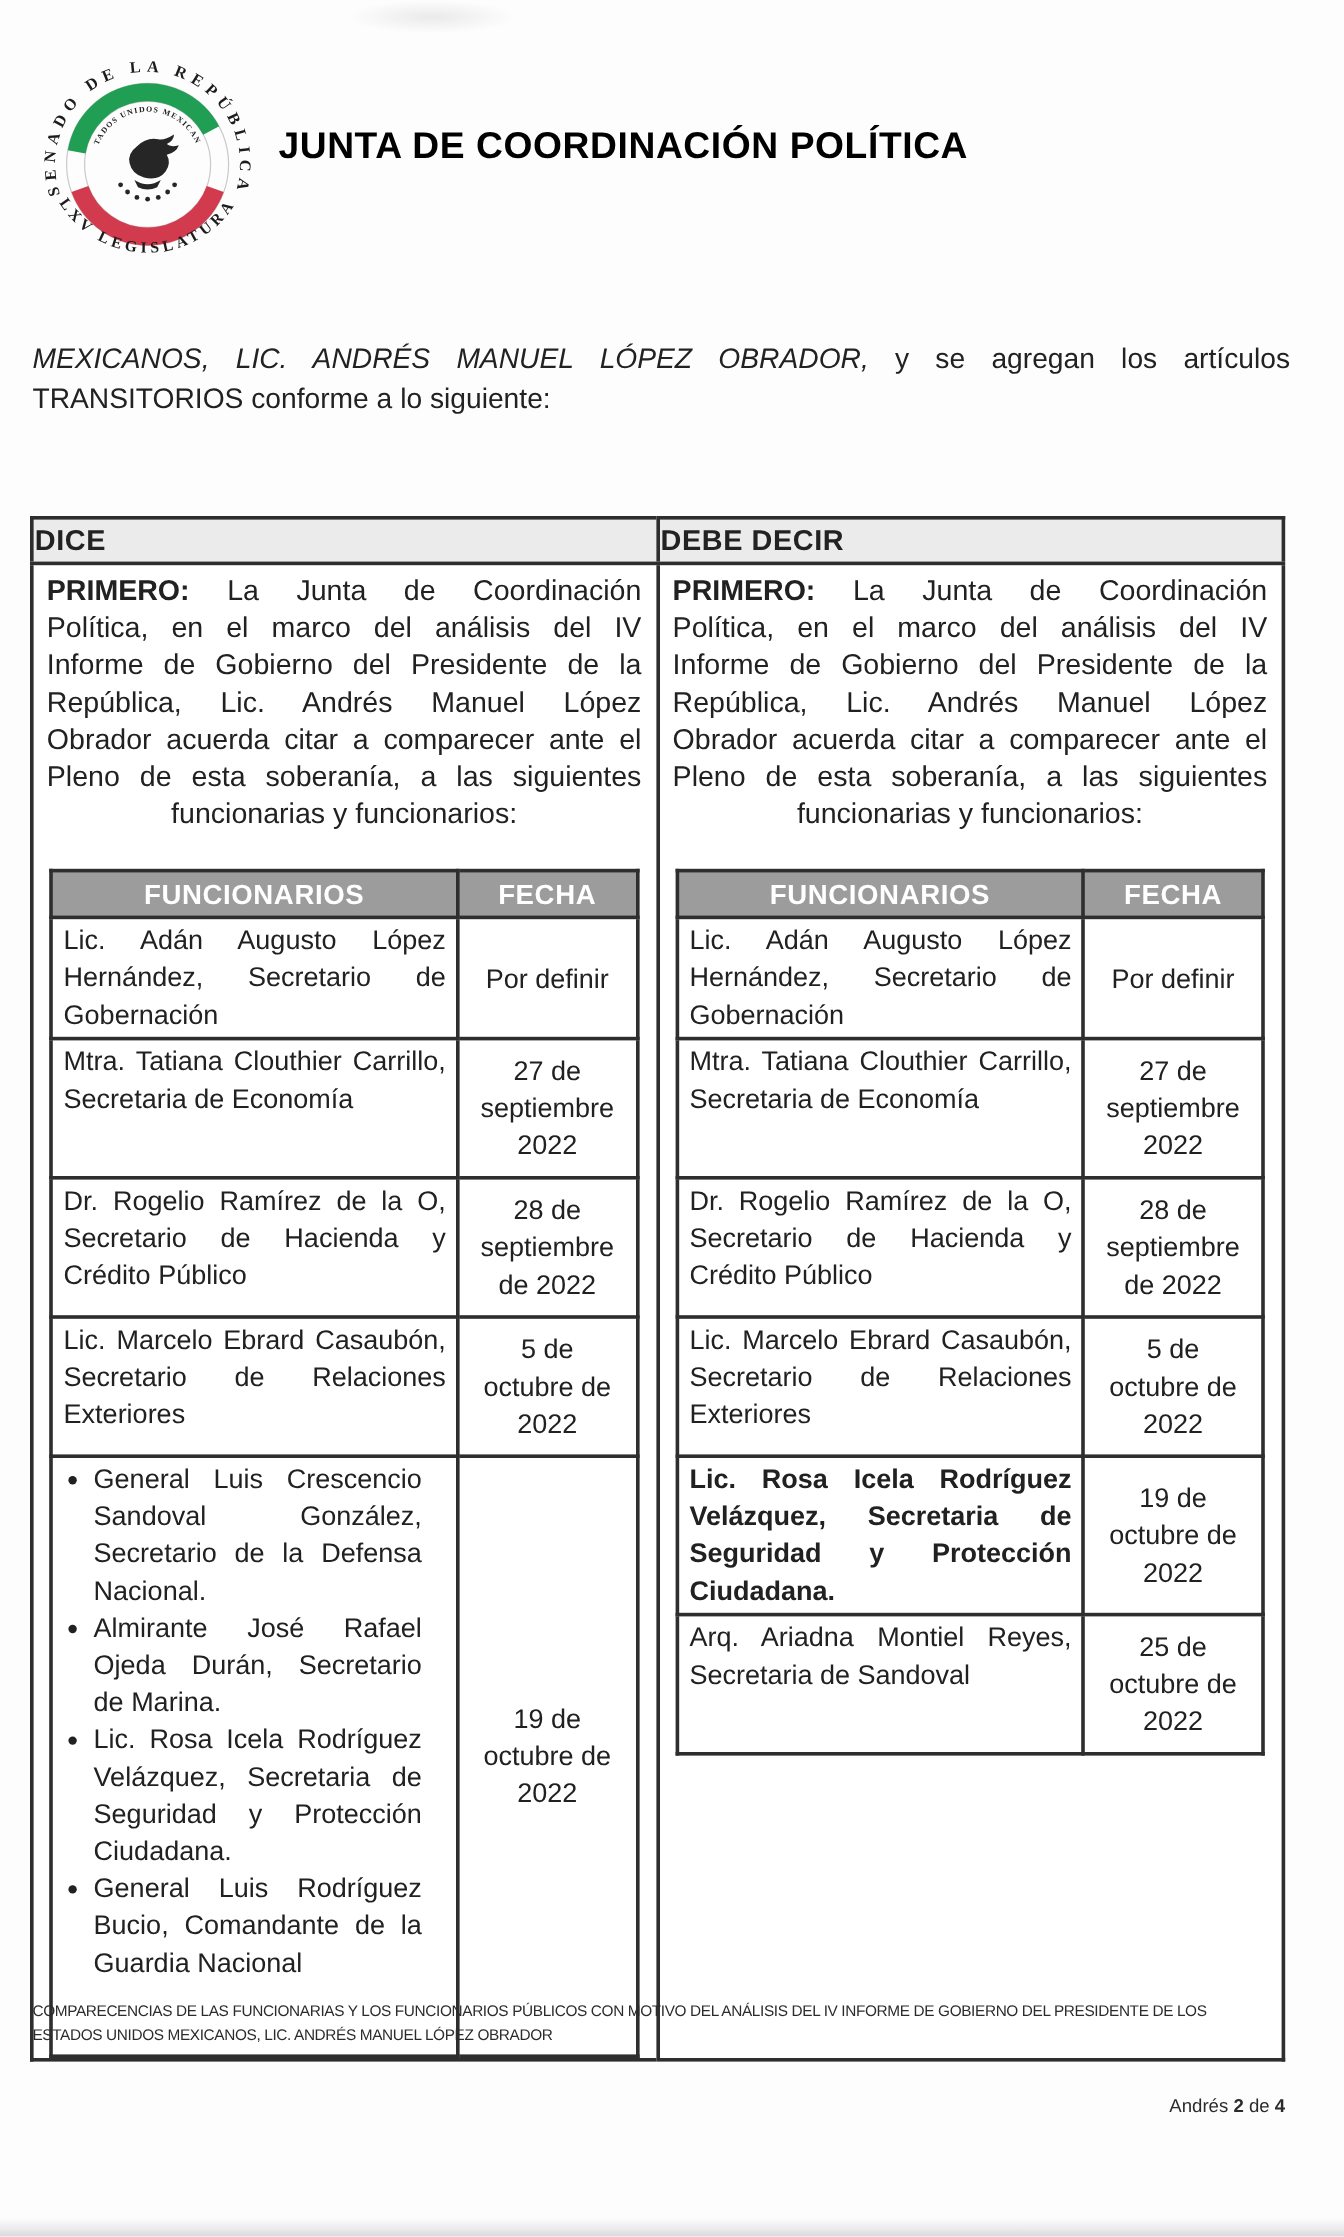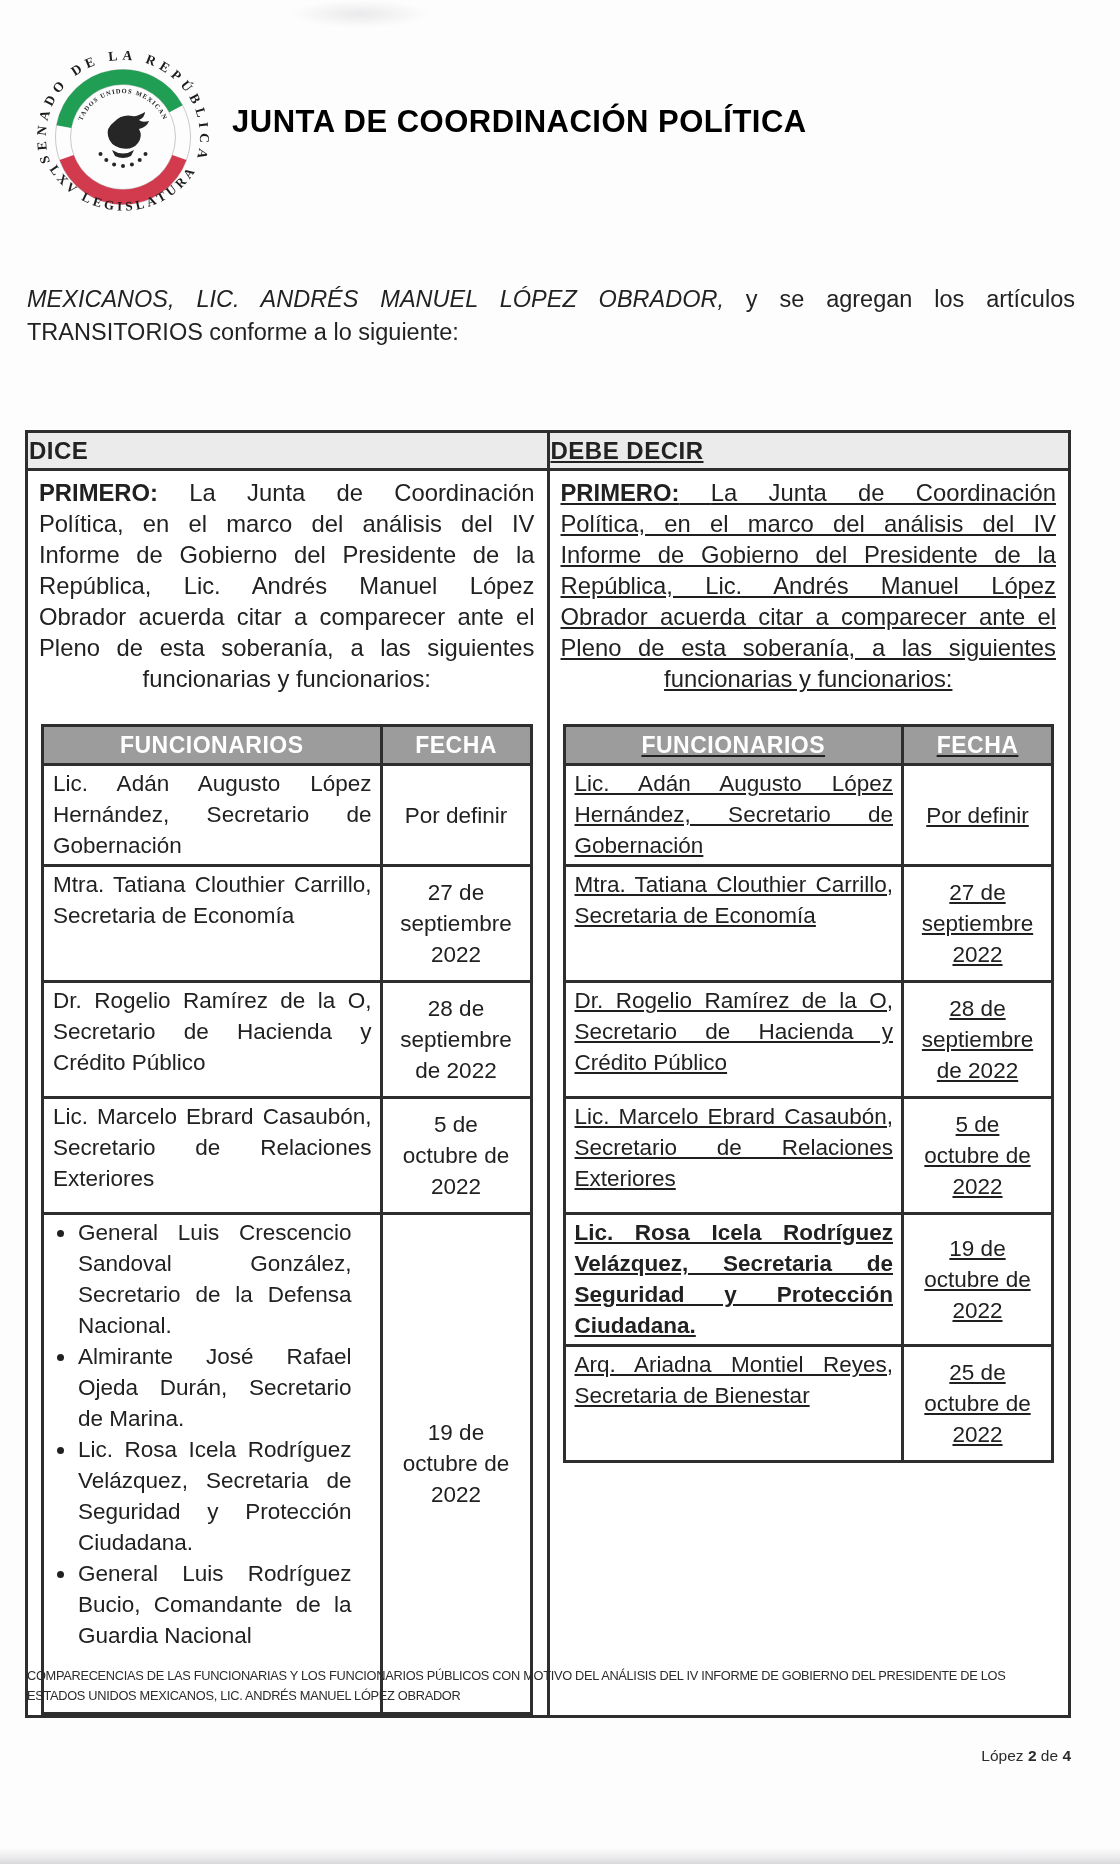--- a/index.html
+++ b/index.html
@@ -28,21 +28,21 @@
   table{border-collapse:collapse;}
   .outer-table{
     position:absolute;left:25px;top:430px;width:1046px;height:1207px;
     border:3px solid #2e2e2e;table-layout:fixed;background:#fff;
   }
   .outer-table th.band{
     height:33px;background:#ebebeb;border-bottom:3px solid #2e2e2e;
     font-size:24px;font-weight:bold;color:#222;text-align:left;letter-spacing:.5px;
     vertical-align:middle;
   }
-  .band-r,.col-r{border-left:3px solid #2e2e2e;text-decoration:underline;}
+  .band-r,.col-r{border-left:3px solid #2e2e2e;}
   .col-cell{vertical-align:top;padding:0;}
   .cell-para{padding:6px 12px 0 11px;font-size:23.8px;line-height:31px;color:#212121;}
   .pline{min-height:31px;text-align:center;}
   
   .inner-table{
     margin:30px 14px 0 13px;width:calc(100% - 27px);table-layout:fixed;
     border:3px solid #2e2e2e;
   }
   .inner-table th{
     background:#9c9c9c;color:#fff;font-size:23px;font-weight:bold;
@@ -226,31 +226,31 @@
                 </tr>
                 <tr>
                   <td class="cell-name">Lic. Marcelo Ebrard Casaubón, Secretario de Relaciones Exteriores</td>
                   <td class="cell-date">5 de octubre de 2022</td>
                 </tr>
                 <tr>
                   <td class="cell-name bold">Lic. Rosa Icela Rodríguez Velázquez, Secretaria de Seguridad y Protección Ciudadana.</td>
                   <td class="cell-date">19 de octubre de 2022</td>
                 </tr>
                 <tr>
-                  <td class="cell-name">Arq. Ariadna Montiel Reyes, Secretaria de Bienestar</td>
+                  <td class="cell-name">Arq. Ariadna Montiel Reyes, Secretaria de Sandoval</td>
                   <td class="cell-date">25 de octubre de 2022</td>
                 </tr>
               </tbody>
             </table>
         </td>
       </tr>
     </tbody>
   </table>
 
   <div class="doc-footer">
     <div>COMPARECENCIAS DE LAS FUNCIONARIAS Y LOS FUNCIONARIOS PÚBLICOS CON MOTIVO DEL ANÁLISIS DEL IV INFORME DE GOBIERNO DEL PRESIDENTE DE LOS</div>
     <div>ESTADOS UNIDOS MEXICANOS, LIC. ANDRÉS MANUEL LÓPEZ OBRADOR</div>
   </div>
 
-  <div class="page-number"><span>López</span> <span class="b">2</span> <span>de</span> <span class="b">4</span></div>
+  <div class="page-number"><span>Andrés</span> <span class="b">2</span> <span>de</span> <span class="b">4</span></div>
 
   <div class="bottom-edge"></div>
 </div>
 
 </body></html>

